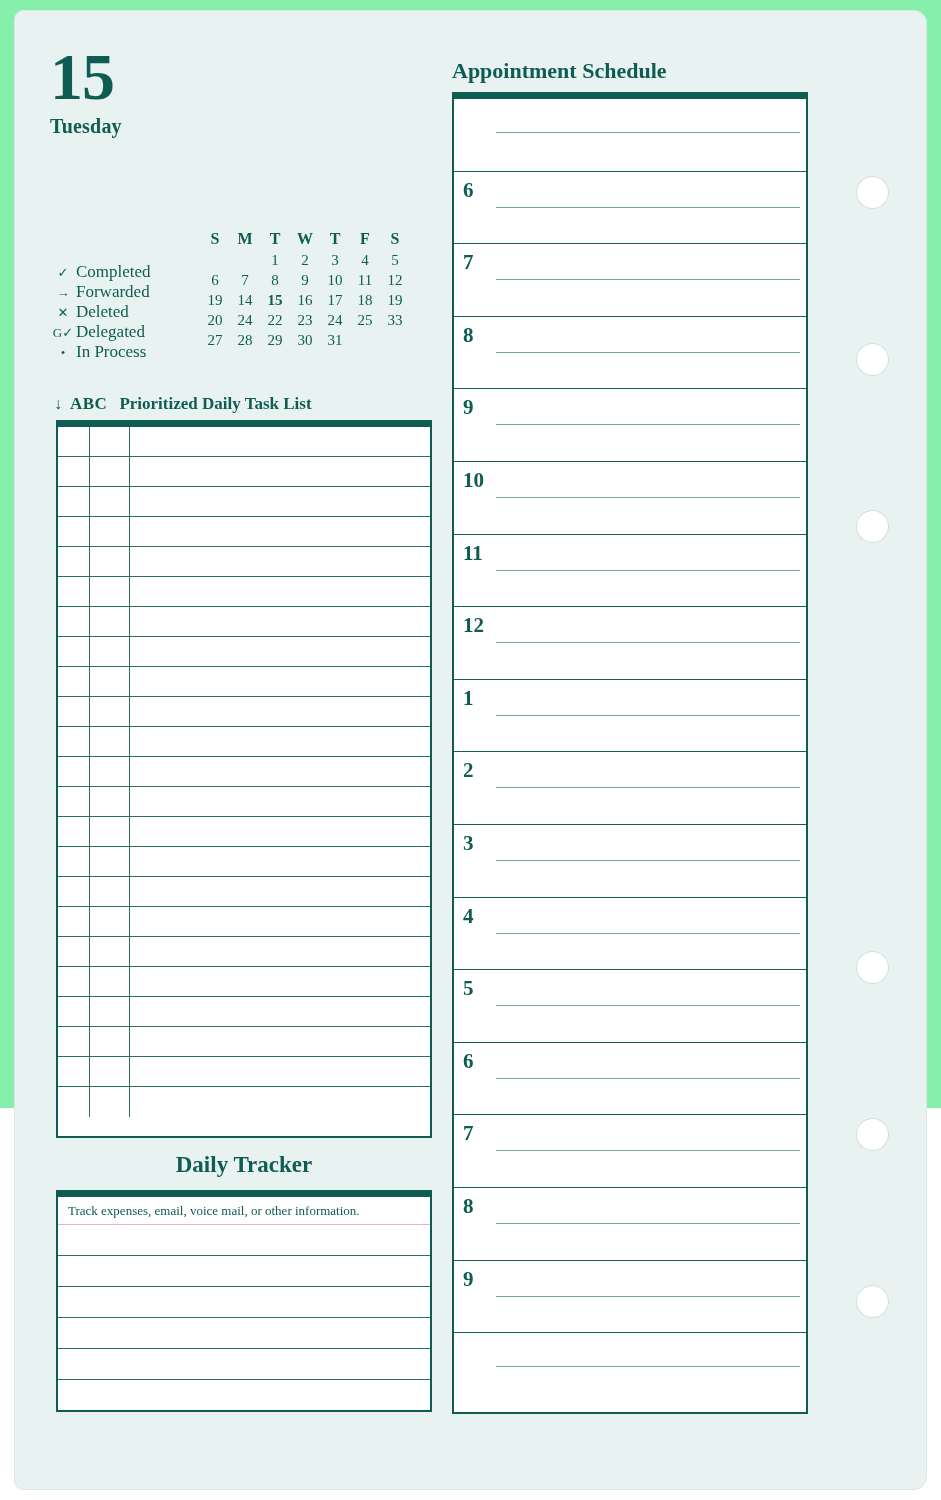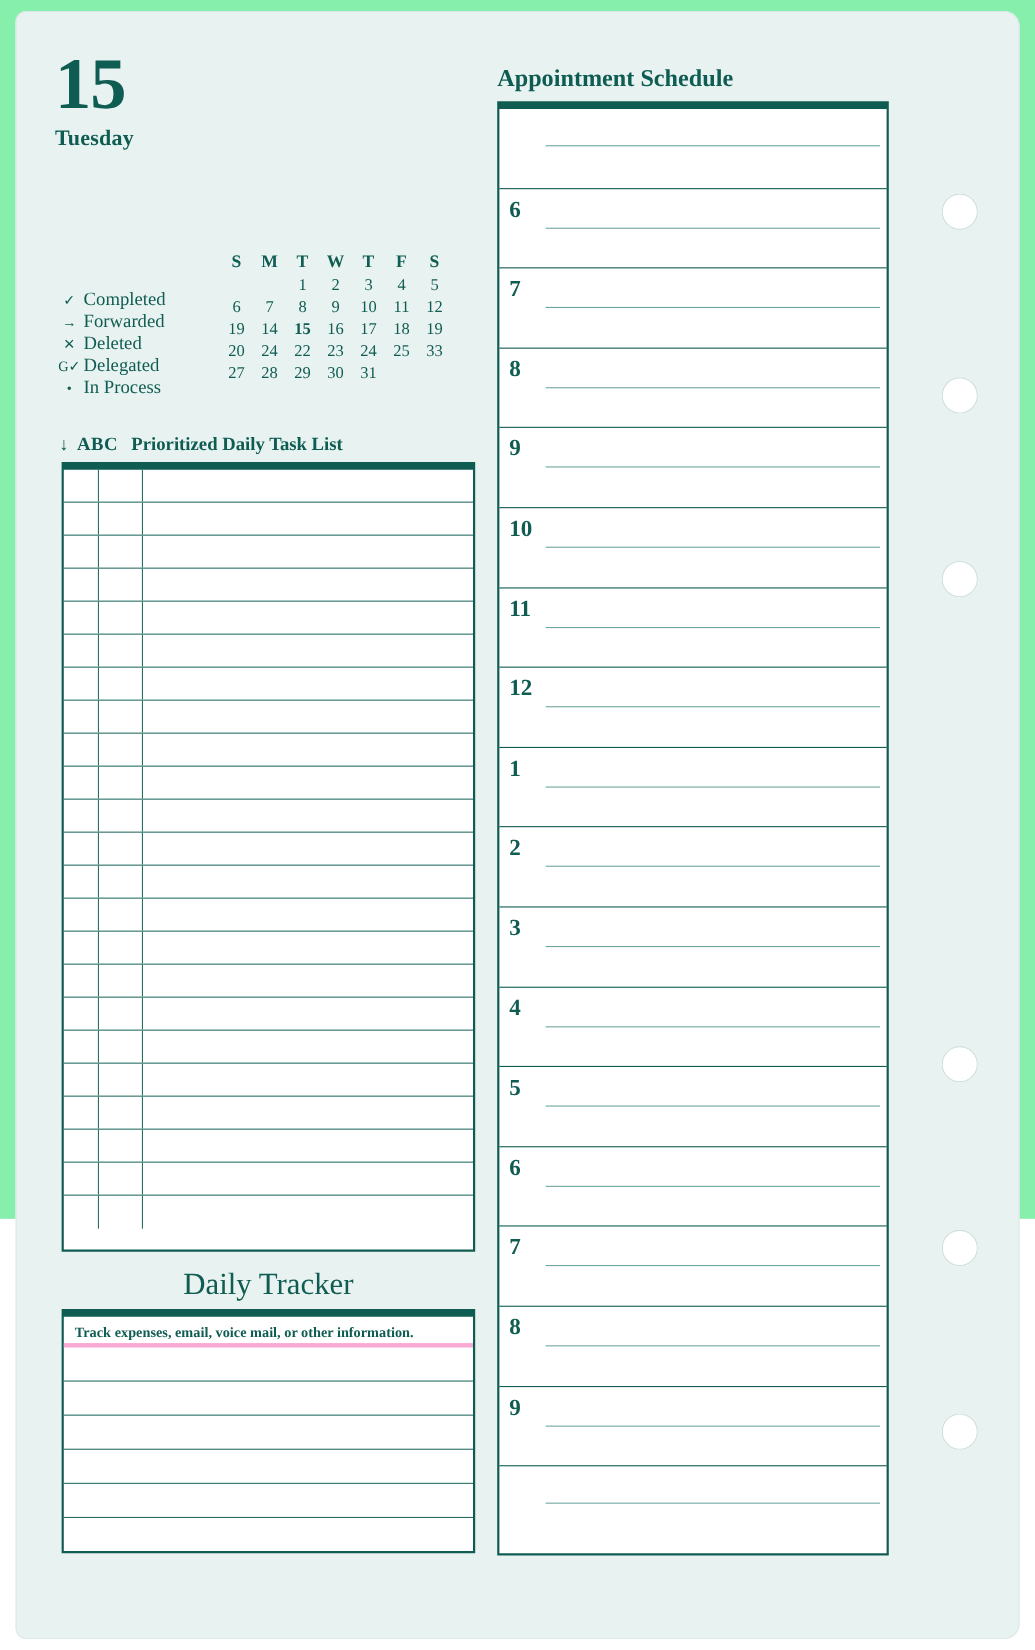--- a/index.html
+++ b/index.html
@@ -161,42 +161,42 @@
   .task-c3 { flex: 1; }
 
   
   #tracker-title {
     position: absolute;
     left: 56px;
     top: 1152px;
     width: 376px;
     text-align: center;
     color: #0f5c52;
-    font-size: 28px;
-    font-weight: normal;
+    font-size: 23px;
+    font-weight: bold;
   }
   #tracker-box {
     position: absolute;
     left: 56px;
     top: 1190px;
     width: 376px;
     height: 222px;
     border: 2px solid #0f5c52;
     border-top: 7px solid #0f5c52;
     background: #ffffff;
     box-sizing: border-box;
   }
   #tracker-note {
     height: 28px;
     line-height: 28px;
     padding-left: 10px;
     font-size: 13px;
-    font-weight: bold;
-    color: #0f5c52;
-    border-bottom: 4px solid #f9a8d4;
+    font-weight: normal;
+    color: #0f5c52;
+    border-bottom: 1px solid #f9a8d4;
     box-sizing: border-box;
     white-space: nowrap;
   }
   .tracker-row {
     height: 31px;
     border-bottom: 1px solid #2a6f65;
     box-sizing: border-box;
   }
   .tracker-row:last-child { border-bottom: none; }
 

